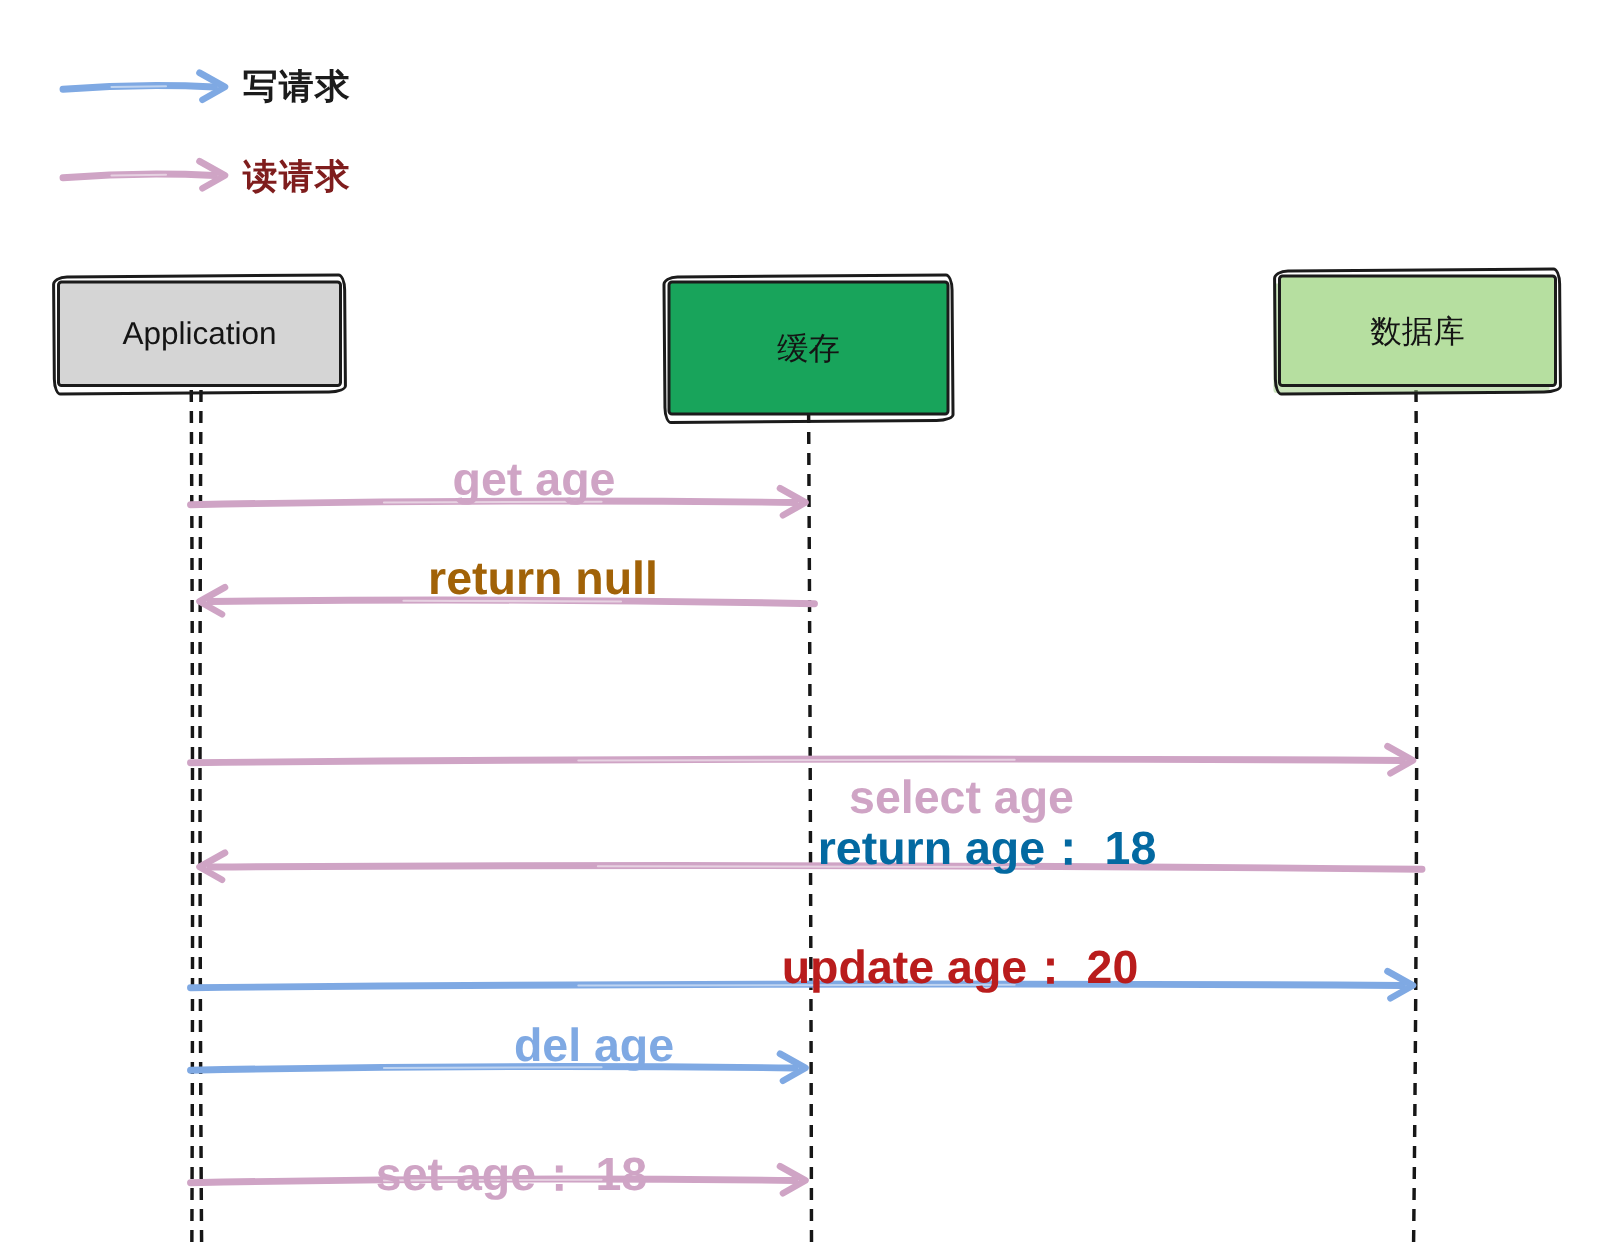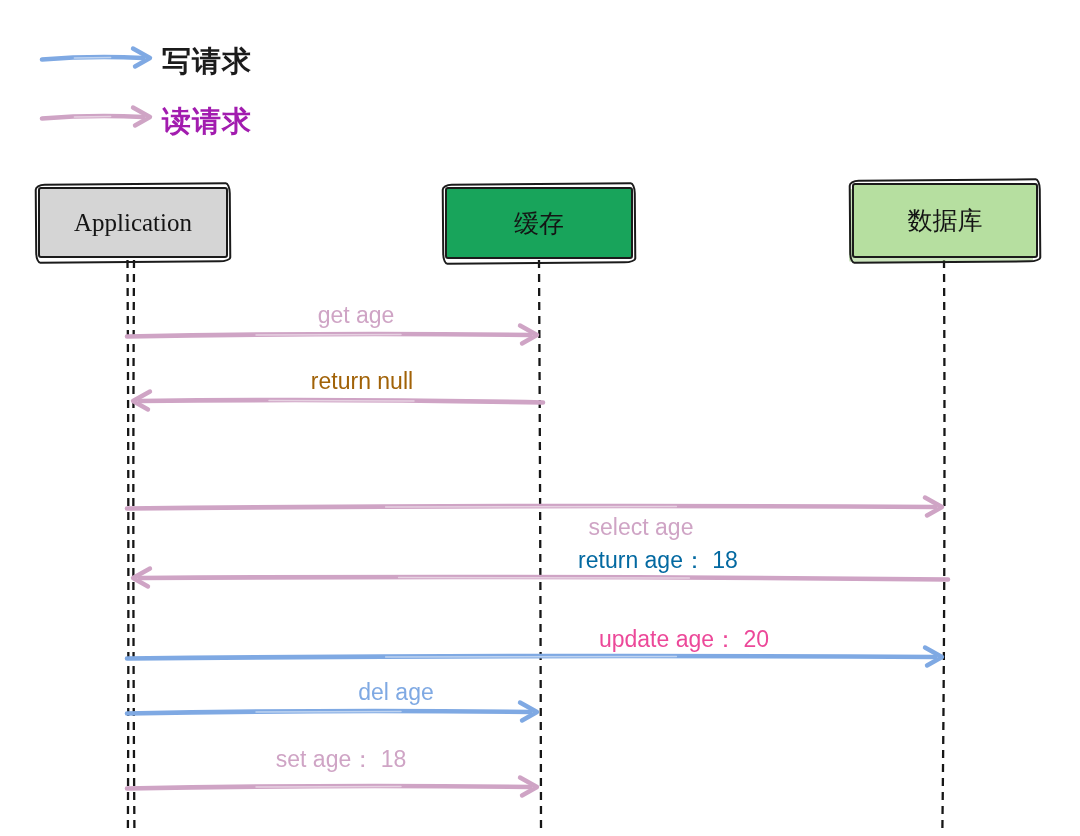--- a/index.html
+++ b/index.html
@@ -12,51 +12,50 @@
     overflow: hidden;
   }
   .overlay {
     position: absolute;
     left: 0; top: 0;
     width: 1080px; height: 836px;
   }
   .legend-label {
     position: absolute;
     font-weight: bold;
-    font-size: 29px;
+    font-size: 23px;
     letter-spacing: 1px;
     white-space: nowrap;
   }
   .actor-box {
     position: absolute;
     display: flex;
     align-items: center;
     justify-content: center;
-    font-size: 25px;
+    font-size: 21px;
     color: #141414;
     border: 2.5px solid #1b1b1b;
     border-radius: 3px;
     box-sizing: border-box;
-    font-family: Liberation Serif, serif;
   }
   .actor-box::before {
     content: '';
     position: absolute;
     inset: -6px -5px -7px -5px;
     border: 2px solid #1b1b1b;
     border-radius: 10px 5px 12px 5px / 6px 11px 5px 11px;
     transform: rotate(-0.45deg);
     pointer-events: none;
   }
   .actor-box.shadowed { box-shadow: -4px 5px 0 -1px rgba(160, 205, 135, 0.55); }
   .msg-label {
     position: absolute;
     transform: translateX(-50%);
-    font-weight: normal;
-    font-size: 23px;
+    font-weight: bold;
+    font-size: 31px;
     white-space: nowrap;
   }
 </style>
 </head>
 <body>
 
 <div class="stage">
 
   <svg class="overlay" id="diagram-svg" width="1080" height="836" viewBox="0 0 1080 836">
       <g>
@@ -110,34 +109,34 @@
         <path d="M 255.96 712 L 401.04 711.5" stroke="rgba(255,255,255,0.5)" stroke-width="1.4" fill="none" stroke-linecap="round"></path>
       </g>
       <g>
         <path d="M 127 788.5 Q 328.5 784.5 530 787" stroke="#CFA4C5" stroke-width="4.6" fill="none" stroke-linecap="round"></path>
         <path d="M 520 777.5 L 537 787 L 522 795.5" stroke="#CFA4C5" stroke-width="4.4" fill="none" stroke-linecap="round" stroke-linejoin="round"></path>
         <path d="M 255.96 787 L 401.04 786.5" stroke="rgba(255,255,255,0.5)" stroke-width="1.4" fill="none" stroke-linecap="round"></path>
       </g>
     </svg>
 
   <span class="legend-label" id="legend-label-0" style="left: 162px; top: 42px; color: rgb(27, 27, 27);">写请求</span>
-  <span class="legend-label" id="legend-label-1" style="left: 162px; top: 102px; color: #a21caf;">读请求</span>
+  <span class="legend-label" id="legend-label-1" style="left: 162px; top: 102px; color: #7f1d1d;">读请求</span>
 
   <div class="actor-box" id="actor-box-0" style="left: 38px; top: 187px; width: 190px; height: 71px; background: rgb(213, 213, 213);">
     <span>Application</span>
   </div>
-  <div class="actor-box" id="actor-box-1" style="left: 445px; top: 187px; width: 188px; height: 72px; background: rgb(24, 164, 91);">
+  <div class="actor-box" id="actor-box-1" style="left: 445px; top: 187px; width: 188px; height: 90px; background: rgb(24, 164, 91);">
     <span>缓存</span>
   </div>
   <div class="actor-box shadowed" id="actor-box-2" style="left: 852px; top: 183px; width: 186px; height: 75px; background: rgb(182, 223, 160);">
     <span>数据库</span>
   </div>
 
   <div id="labels-root">
       <div class="msg-label" style="left: 356px; top: 302px; color: rgb(207, 164, 197);">get age</div>
       <div class="msg-label" style="left: 362px; top: 368px; color: #a16207;">return null</div>
       <div class="msg-label" style="left: 641px; top: 474px; color: rgb(207, 164, 197); margin-top: 40px;">select age</div>
       <div class="msg-label" style="left: 658px; top: 545px; color: #0369a1;">return age： 18</div>
-      <div class="msg-label" style="left: 684px; top: 624px; color: #ec4899;">update age： 20</div>
+      <div class="msg-label" style="left: 640px; top: 624px; color: #b91c1c;">update age： 20</div>
       <div class="msg-label" style="left: 360px; top: 679px; color: rgb(127, 169, 227); margin-left: 36px;">del age</div>
-      <div class="msg-label" style="left: 341px; top: 744px; color: rgb(207, 164, 197);">set age： 18</div>
+      <div class="msg-label" style="left: 341px; top: 762px; color: rgb(207, 164, 197);">set age： 18</div>
     </div>
 </div>
 
 </body></html>

